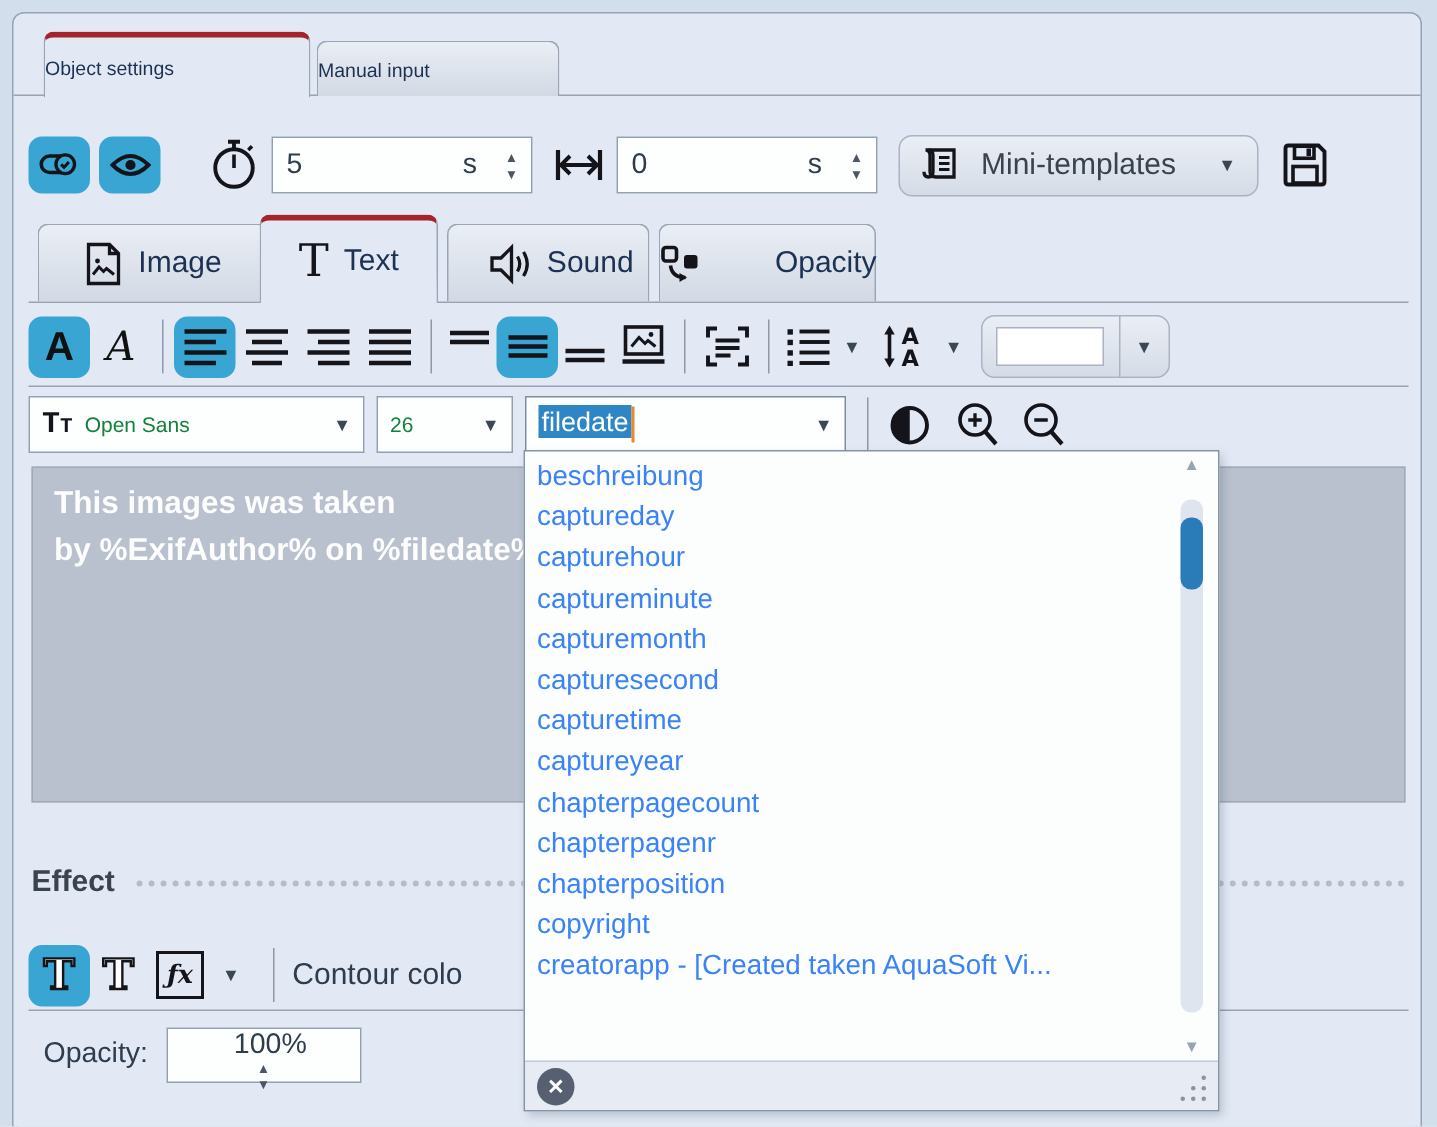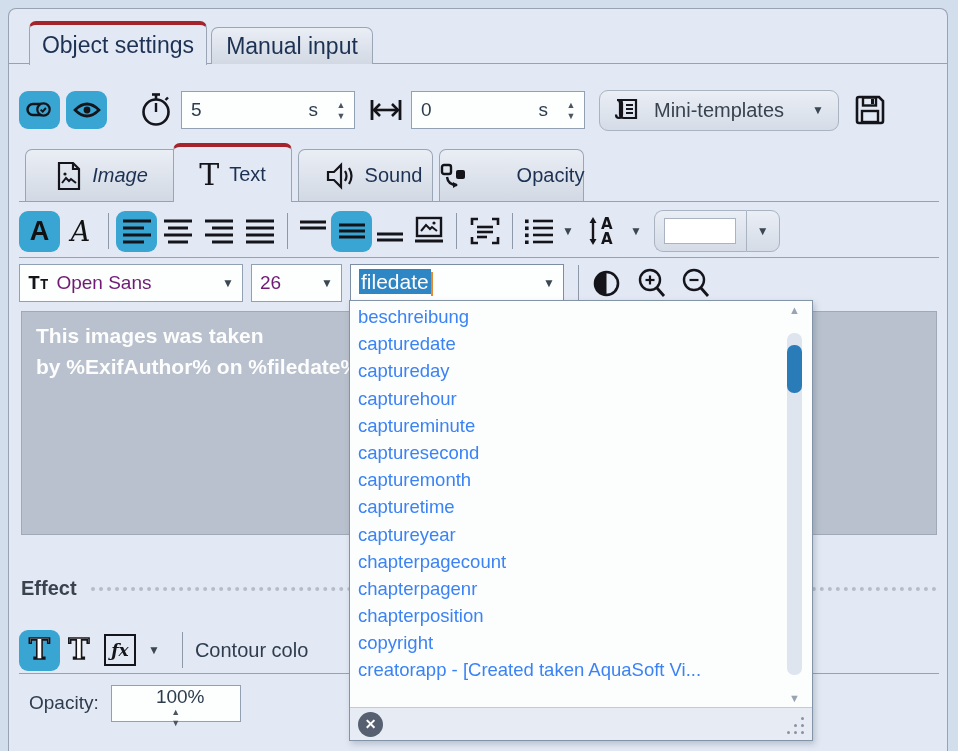--- a/index.html
+++ b/index.html
@@ -15,22 +15,22 @@
   .panel {
     position:absolute; left:8px; top:8px; width:940px; height:743px;
     background:#e2e9f4;
     border:1px solid #97a2b2;
     border-bottom:none;
     border-radius:8px 8px 0 0;
   }
   
   .main-tabline { position:absolute; left:0; right:0; top:54px; height:1px; background:#97a2b2; }
   .tab-main {
-    position:absolute; display:flex; align-items:center; justify-content:center;
-    font-size:23px; color:#1d3253; cursor:default;
+    position:absolute; display:flex; align-items:center; justify-content:flex-start;
+    font-size:13px; color:#1d3253; cursor:default;
     border:1px solid #9aa5b5; border-bottom:none; border-radius:7px 7px 0 0;
   }
   .tab-main.active {
     left:20px; top:12px; width:178px; height:44px;
     background:#e2e9f4; border-top:4px solid #a5242b; z-index:3;
   }
   .tab-main.inactive {
     left:202px; top:18px; width:162px; height:37px;
     background:linear-gradient(#eaeef5,#d2d9e4); z-index:1;
   }
@@ -64,22 +64,22 @@
   
   .fmtrow { position:absolute; left:10px; top:198px; height:48px; display:flex; align-items:center; }
   .fmt-btn { width:41px; height:41px; display:flex; align-items:center; justify-content:center; border-radius:9px; cursor:pointer; }
   .fmt-btn.on { background:#39a5d2; }
   .vsep { width:1px; height:36px; background:#8d98a8; margin:0 7px; }
   .fmtline2 { position:absolute; left:10px; right:8px; top:248px; height:1px; background:#97a2b2; }
   .boldA { font-size:27px; font-weight:bold; color:#111; }
   .italA { font-size:27px; font-style:italic; font-family:"DejaVu Serif",serif; color:#111; }
   
   .fontrow { position:absolute; left:10px; top:254px; height:40px; display:flex; align-items:center; }
-  .combo .label { font-size:19px; color:#701a75; }
-  .sel-hl { background:#2f86c5; color:#fff; padding:1px 2px; font-size:21px; }
+  .combo .label { font-size:14px; color:#15803d; }
+  .sel-hl { background:#2f86c5; color:#fff; padding:1px 2px; font-size:18px; }
   .caret-bar { display:inline-block; width:2px; height:24px; background:#e8882f; vertical-align:middle; }
   
   .textarea {
     position:absolute; left:12px; top:302px; width:916px; height:224px;
     background:#b8c1cd; border:1px solid #9fa9b7;
     padding:8px 14px; font-size:21px; font-weight:bold; color:#fdfdfd; line-height:31px;
   }
   
   .effect-head { position:absolute; left:12px; top:568px; width:916px; display:flex; align-items:center; gap:14px; }
   .effect-title { font-size:20px; font-weight:bold; color:#3b4350; }
@@ -203,21 +203,21 @@
             <path d="M4 6 q0-2 2-2 h20 l4 4 v20 q0 2 -2 2 h-22 q-2 0 -2-2 Z" fill="none" stroke="#14141a" stroke-width="2.6"></path>
             <rect x="10" y="4.5" width="13" height="8" fill="none" stroke="#14141a" stroke-width="2.4"></rect>
             <rect x="18" y="6" width="3" height="5" fill="#14141a"></rect>
             <rect x="9" y="18" width="16" height="11" fill="none" stroke="#14141a" stroke-width="2.4"></rect>
           </svg>
       </span>
     </button>
   </div>
 
   <div class="sub-tabline"></div>
-  <div class="tab-sub inactive" style="left:16px; width:154px;font-style:italic;">
+  <div class="tab-sub inactive" style="left:16px; width:154px;">
     <span>
       <svg width="26" height="30" viewBox="0 0 26 30">
           <path d="M3 2 h14 l6 6 v20 h-20 Z" fill="none" stroke="#14141a" stroke-width="2.2"></path>
           <path d="M17 2 v6 h6" fill="none" stroke="#14141a" stroke-width="2.2"></path>
           <path d="M6 22 l4-5 3 3 2-2 5 4" fill="none" stroke="#14141a" stroke-width="2"></path>
           <circle cx="9" cy="13" r="1.6" fill="#14141a"></circle>
         </svg>
     </span>
     <span>Image</span>
   </div>
@@ -478,26 +478,25 @@
           <span>▼</span>
       </span>
     </div>
   </div>
 </div>
 
 <div class="dropdown">
   <div class="dd-list" id="dd-list">
 
   <div class="dd-item">beschreibung</div>
-      <div class="dd-item">capturedate</div>
       <div class="dd-item">captureday</div>
       <div class="dd-item">capturehour</div>
       <div class="dd-item">captureminute</div>
+      <div class="dd-item">capturemonth</div>
       <div class="dd-item">capturesecond</div>
-      <div class="dd-item">capturemonth</div>
       <div class="dd-item">capturetime</div>
       <div class="dd-item">captureyear</div>
       <div class="dd-item">chapterpagecount</div>
       <div class="dd-item">chapterpagenr</div>
       <div class="dd-item">chapterposition</div>
       <div class="dd-item">copyright</div>
       <div class="dd-item">creatorapp  -  [Created taken AquaSoft Vi...</div>
       <div class="dd-scroll">
       <span class="arrow" style="top:0">▲</span>
       <span class="track"></span>

